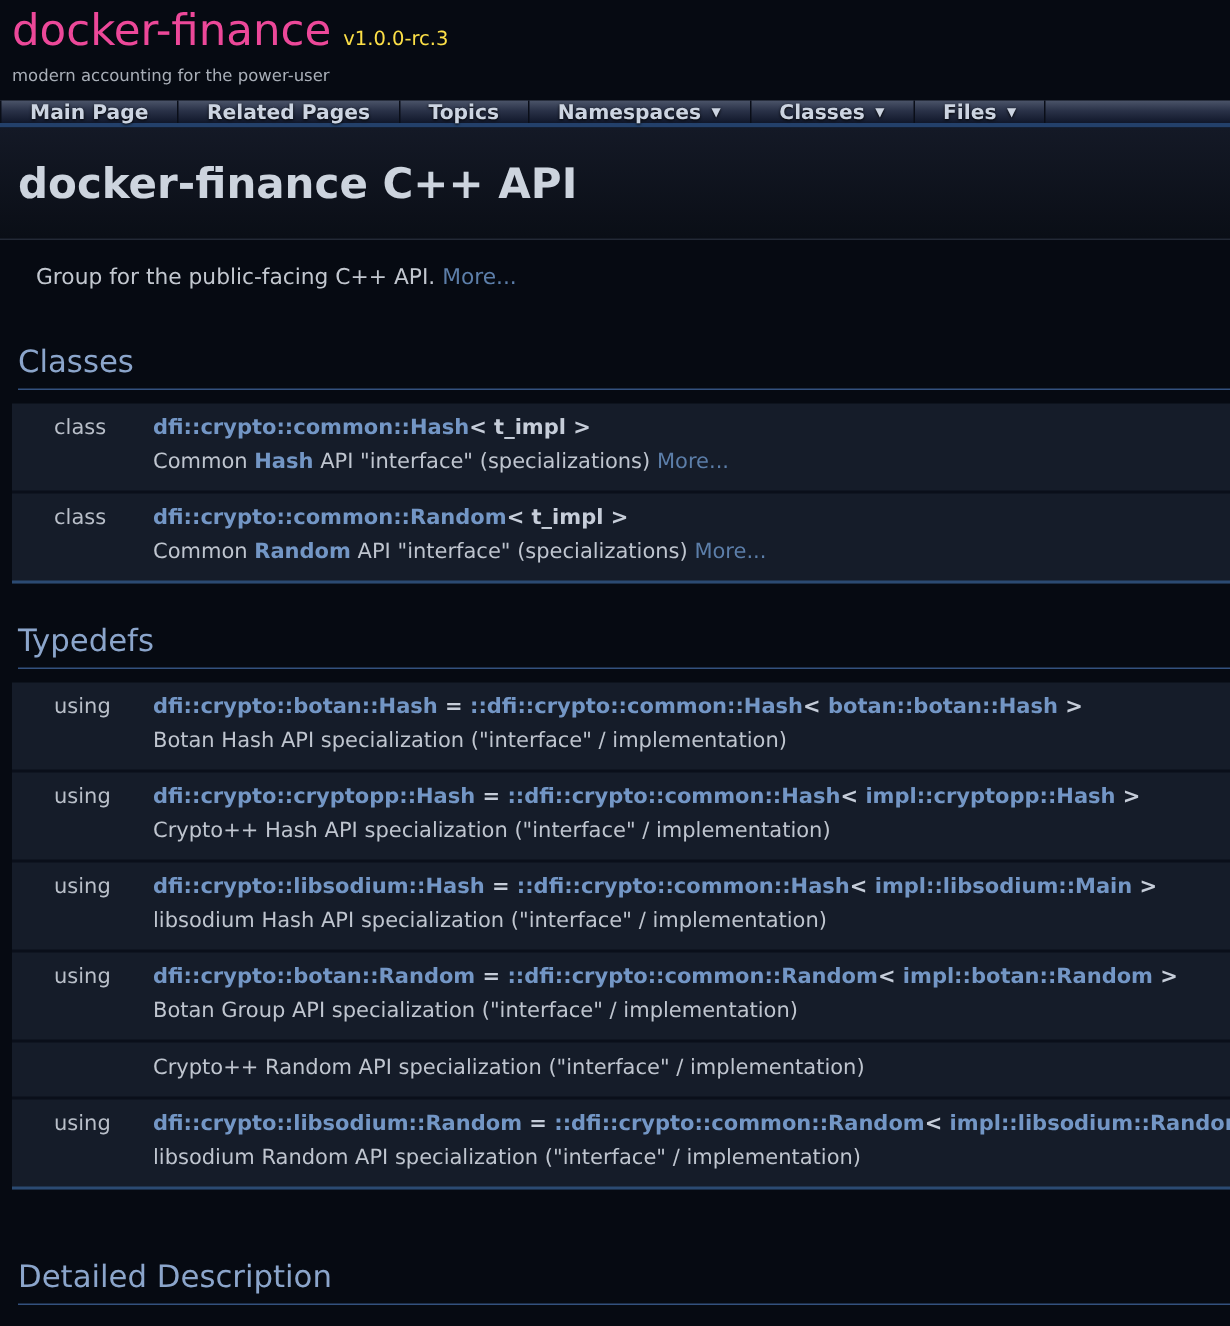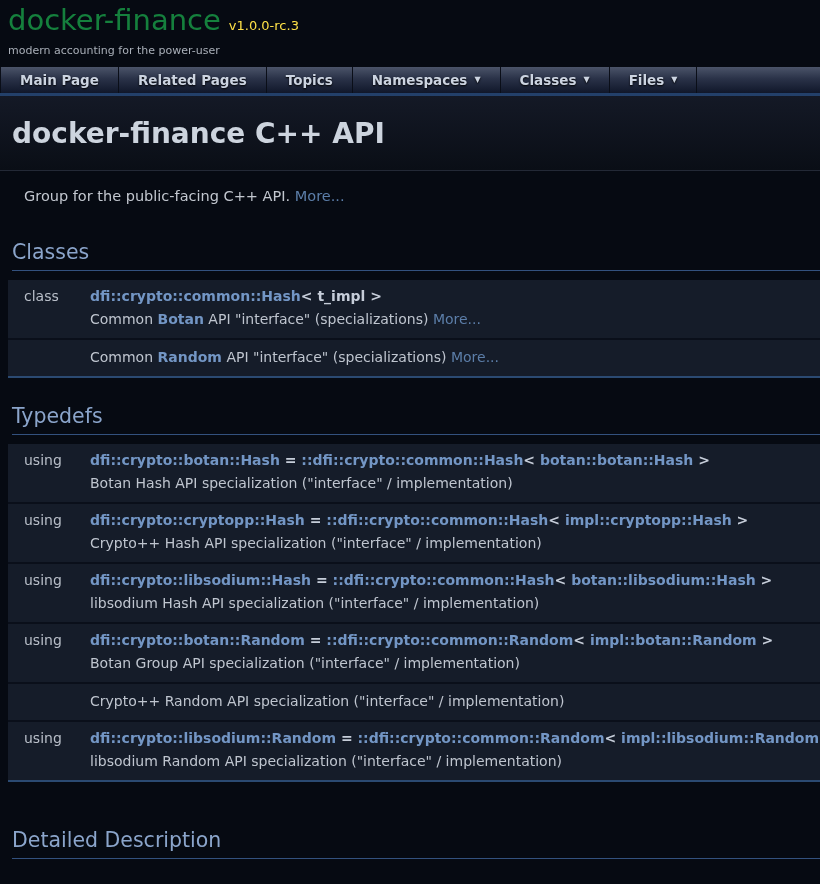--- a/index.html
+++ b/index.html
@@ -8,28 +8,28 @@
     width: 820px; min-height: 884px;
     background: #060a12;
     color: #c3c8d1;
     font-family: "DejaVu Sans", sans-serif;
     font-size: 14px;
   }
 
   
   #titlearea { padding: 4px 10px 0 8px; }
   .projectrow { display: flex; align-items: baseline; gap: 8px; }
-  .projectname { font-size: 29px; color: #15803d; line-height: 1.15; }
+  .projectname { font-size: 29px; color: #ec4899; line-height: 1.15; }
   .projectversion { font-size: 13px; color: #fde047; }
   .projectbrief { font-size: 11px; color: #a9afb8; margin: 7px 0 10px 0; }
 
   
   .tabs {
     display: flex;
-    height: 29px;
+    height: 18px;
     background: linear-gradient(180deg, #4b5469 0%, #2a3248 45%, #10172a 100%);
     border-bottom: 3px solid #23406a;
   }
   .tab {
     display: flex; align-items: center; gap: 7px;
     padding: 0 19px;
     border-right: 1px solid #0a0e18;
     font-weight: bold; font-size: 13.5px; color: #ccd4e1;
     text-shadow: 0 1px 2px #000;
     cursor: pointer;
@@ -64,21 +64,21 @@
   }
   h2.mt-small { margin-top: 26px; }
   h2.mt-large { margin-top: 46px; }
 
   
   .memdecls {
     background: #151c29;
     border-bottom: 2px solid #2b4a72;
     margin-top: 6px;
   }
-  .mem-item { padding: 5px 0 6px 4px; }
+  .mem-item { padding: 5px 0 6px 16px; }
   .mem-proto { white-space: nowrap; font-size: 14px; line-height: 22px; }
   .kw {
     display: inline-block; width: 78px; padding-left: 12px;
     color: #b9bfc9;
   }
   .op { font-weight: bold; color: #c6cdd9; }
   .mem-desc {
     padding: 1px 0 2px 78px;
     color: #bfc5cf; font-size: 14px; line-height: 22px;
   }
@@ -129,27 +129,30 @@
 
   <h2 class="groupheader">Classes</h2>
 
   <div class="memdecls">
 
     <div class="mem-item">
       <div class="mem-proto">
         <span class="kw">class</span><a class="el">dfi::crypto::common::Hash</a><span class="op">&lt; t_impl &gt;</span>
       </div>
       <div class="mem-desc">
-        <span>Common </span><a class="el">Botan</a><span> API "interface" (specializations) </span><a class="more">More...</a>
-      </div>
-    </div>
-
-    <div class="mem-sep"></div>
-
-    <div class="mem-item">
+        <span>Common </span><a class="el">Hash</a><span> API "interface" (specializations) </span><a class="more">More...</a>
+      </div>
+    </div>
+
+    <div class="mem-sep"></div>
+
+    <div class="mem-item">
+      <div class="mem-proto">
+        <span class="kw">class</span><a class="el">dfi::crypto::common::Random</a><span class="op">&lt; t_impl &gt;</span>
+      </div>
       <div class="mem-desc">
         <span>Common </span><a class="el">Random</a><span> API "interface" (specializations) </span><a class="more">More...</a>
       </div>
     </div>
 
   </div>
 
   <h2 class="groupheader mt-small">Typedefs</h2>
 
   <div class="memdecls">
@@ -167,21 +170,21 @@
       <div class="mem-proto">
         <span class="kw">using</span><a class="el">dfi::crypto::cryptopp::Hash</a><span class="op"> = </span><a class="el">::dfi::crypto::common::Hash</a><span class="op">&lt; </span><a class="el">impl::cryptopp::Hash</a><span class="op"> &gt;</span>
       </div>
       <div class="mem-desc">Crypto++ Hash API specialization ("interface" / implementation)</div>
     </div>
 
     <div class="mem-sep"></div>
 
     <div class="mem-item">
       <div class="mem-proto">
-        <span class="kw">using</span><a class="el">dfi::crypto::libsodium::Hash</a><span class="op"> = </span><a class="el">::dfi::crypto::common::Hash</a><span class="op">&lt; </span><a class="el">botan::libsodium::Hash</a><span class="op"> &gt;</span>
+        <span class="kw">using</span><a class="el">dfi::crypto::libsodium::Hash</a><span class="op"> = </span><a class="el">::dfi::crypto::common::Hash</a><span class="op">&lt; </span><a class="el">impl::libsodium::Main</a><span class="op"> &gt;</span>
       </div>
       <div class="mem-desc">libsodium Hash API specialization ("interface" / implementation)</div>
     </div>
 
     <div class="mem-sep"></div>
 
     <div class="mem-item">
       <div class="mem-proto">
         <span class="kw">using</span><a class="el">dfi::crypto::botan::Random</a><span class="op"> = </span><a class="el">::dfi::crypto::common::Random</a><span class="op">&lt; </span><a class="el">impl::botan::Random</a><span class="op"> &gt;</span>
       </div>

